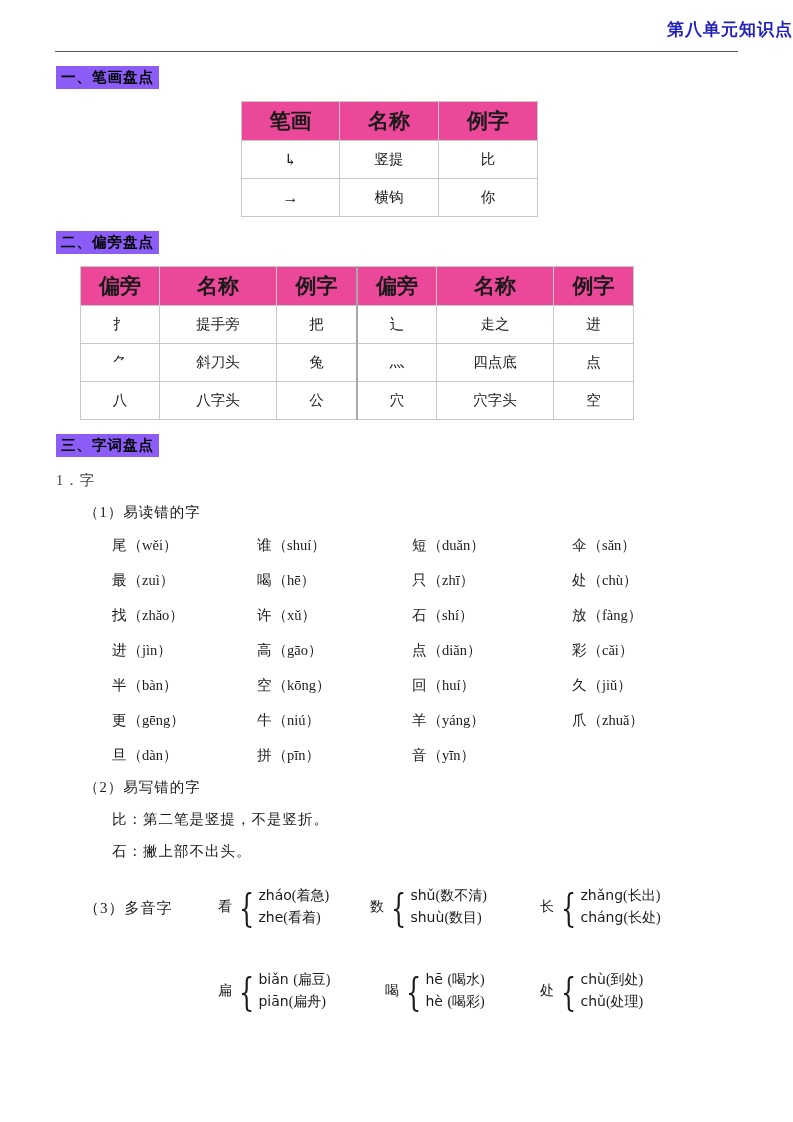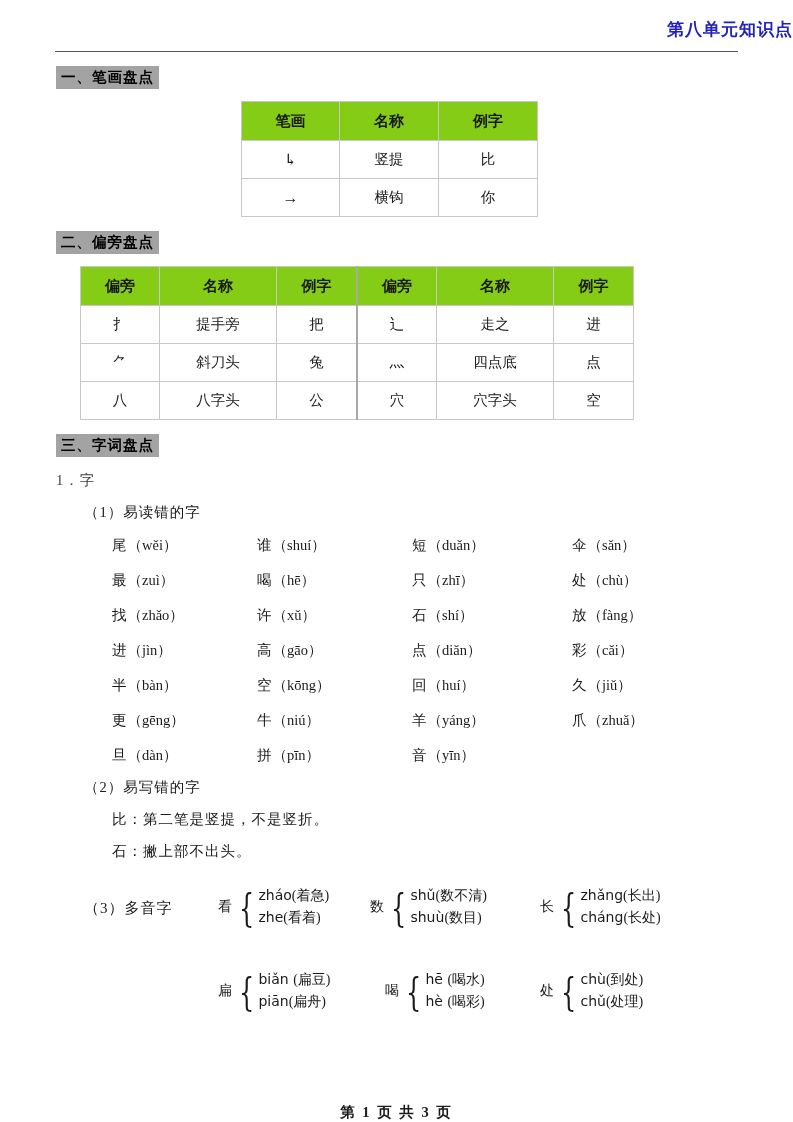--- a/index.html
+++ b/index.html
@@ -36,21 +36,21 @@
   }
   .title-rule {
     margin: 10px 55px 0 55px;
     height: 1px;
     background: #555;
   }
 
   
   .sec-heading {
     display: inline-block;
-    background: #a3a3a3;
+    background: #8b5cf6;
     color: #000;
     font-weight: bold;
     font-size: 14.5px;
     letter-spacing: 1px;
     padding: 2px 5px 3px 5px;
     margin-left: 56px;
     line-height: 1.25;
   }
   .sec-heading-wrap { margin-top: 14px; }
 
@@ -81,23 +81,23 @@
     font-size: 14.5px;
   }
   table.kv td, table.kv th {
     border: 1px solid #c8c8c8;
     text-align: center;
     vertical-align: middle;
     font-weight: normal;
     padding: 0;
   }
   table.kv thead td {
-    background: #84cc16;
+    background: #ec4899;
     font-weight: bold;
-    font-size: 15px;
+    font-size: 21px;
     height: 38px;
   }
   table.kv tbody td {
     background: #ffffff;
     height: 37px;
   }
   .tbl1-wrap { margin-top: 12px; padding-left: 241px; }
   .tbl1 td { width: 98px; }
   .tbl1 td.c1 { width: 97px; }
 
@@ -363,15 +363,14 @@
     <div class="duoyin-row" style="left:540px; top:2px;">
       <span class="dy-char">处</span>
       <span class="dy-brace">{</span>
       <span class="dy-pairs">
         <span><span>chù</span><span class="zh">(到处)</span></span>
         <span><span>chǔ</span><span class="zh">(处理)</span></span>
       </span>
     </div>
   </div>
 
-  <div class="footer">第 1 页 共 3 页</div>
 
 </div>
 
 </body></html>

